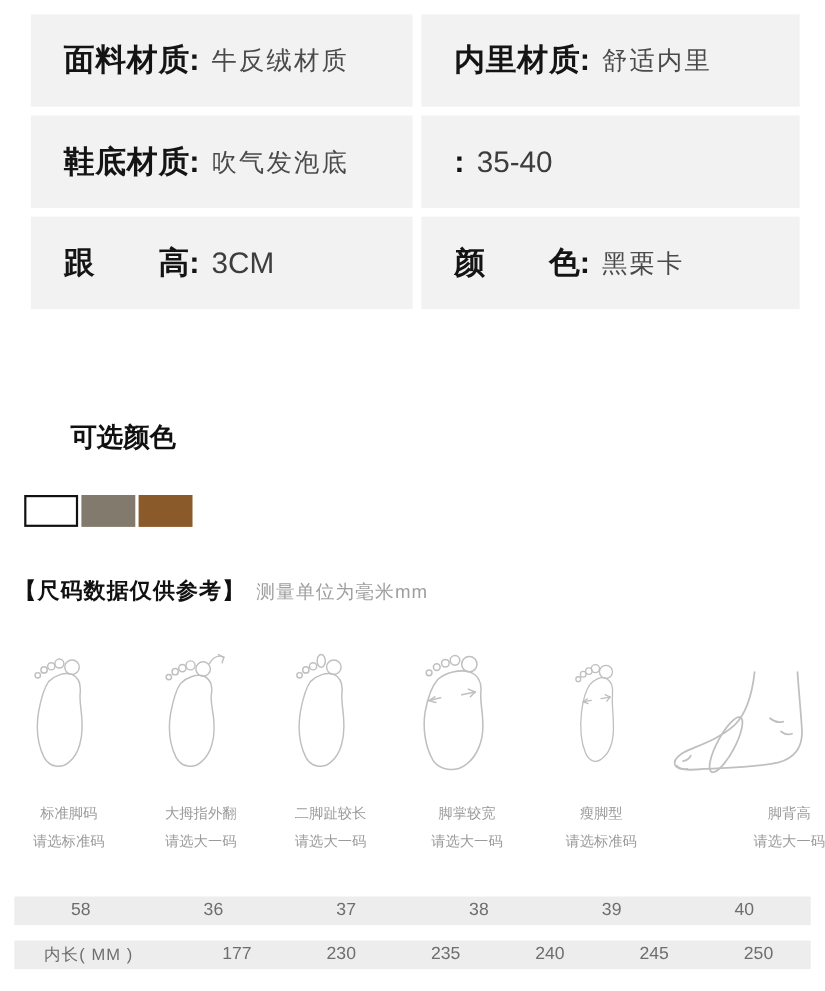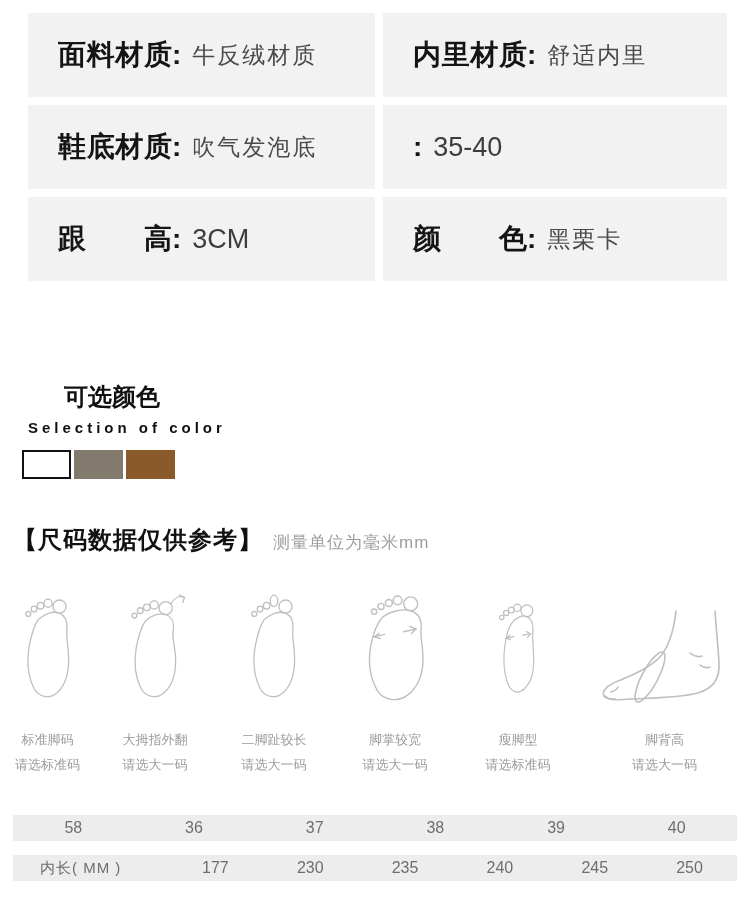--- a/index.html
+++ b/index.html
@@ -27,26 +27,26 @@
   
   .color-section { position:absolute; left:28px; top:381px; }
   .color-title { font-size:24px; font-weight:bold; color:#101010;margin-left:36px; }
   .color-sub { font-size:15px; font-weight:bold; letter-spacing:4px; color:#101010; margin-top:6px; }
   .swatches { position:absolute; left:22px; top:450px; display:flex; gap:3px; }
   .swatch { width:49px; height:29px; }
   .swatch.bordered { border:2px solid #111; }
 
   
   .size-note { position:absolute; left:13px; top:524px; display:flex; align-items:baseline; }
-  .size-note-title { font-size:24px; font-weight:bold; color:#111; letter-spacing:1px; }
+  .size-note-title { font-size:20px; font-weight:bold; color:#111; letter-spacing:1px; }
   .size-note-unit { font-size:17px; color:#9e9e9e; margin-left:10px; letter-spacing:1px; }
 
   
   .feet { position:absolute; left:0; top:585px; width:750px; display:flex; }
-  .foot-col { display:flex; flex-direction:column; align-items:center; }
+  .foot-col { display:flex; flex-direction:column; align-items:flex-end; }
   .foot-col.c1{width:95px;} .foot-col.c2{width:120px;} .foot-col.c3{width:118px;}
   .foot-col.c4{width:124px;} .foot-col.c5{width:122px;} .foot-col.c6{width:171px;}
   .foot-art { height:126px; display:flex; align-items:flex-end; }
   .foot-art svg { stroke:#bfbfbf; fill:none; stroke-width:1.6; stroke-linecap:round; stroke-linejoin:round; }
   .foot-label { margin-top:16px; text-align:center; font-size:13px; color:#9b9b9b; line-height:25px; white-space:nowrap; }
 
   
   .size-table { position:absolute; left:13px; top:815px; width:724px; }
   .size-row {
     height:26px; background:#ededed; display:flex; align-items:center;
@@ -85,21 +85,20 @@
   </div>
   <div class="spec-cell">
     <span class="spec-label">颜色</span>
       <span class="spec-colon">:</span>
     <span class="spec-value">黑栗卡</span>
   </div>
 </div>
 
 <div class="color-section">
   <div class="color-title">可选颜色</div>
-  <div class="color-sub">Selection of color</div>
 </div>
 <div class="swatches">
   <span class="swatch bordered" style="background: rgb(255, 255, 255);"></span>
   <span class="swatch" style="background: rgb(130, 122, 109);"></span>
   <span class="swatch" style="background: rgb(138, 90, 43);"></span>
 </div>
 
 <div class="size-note">
   <span class="size-note-title">【尺码数据仅供参考】</span>
   <span class="size-note-unit">测量单位为毫米mm</span>

